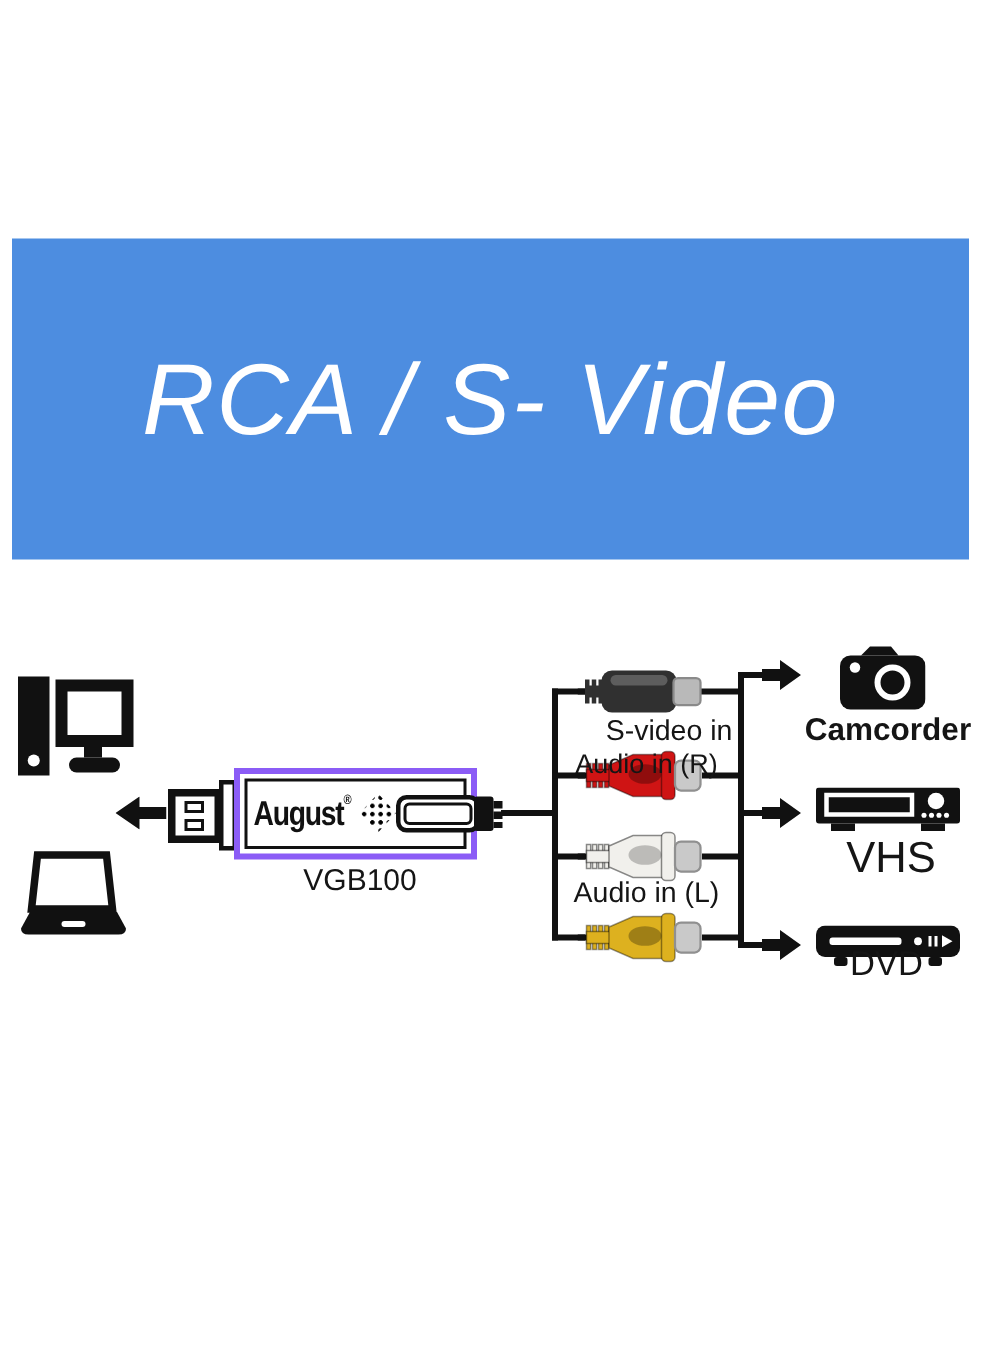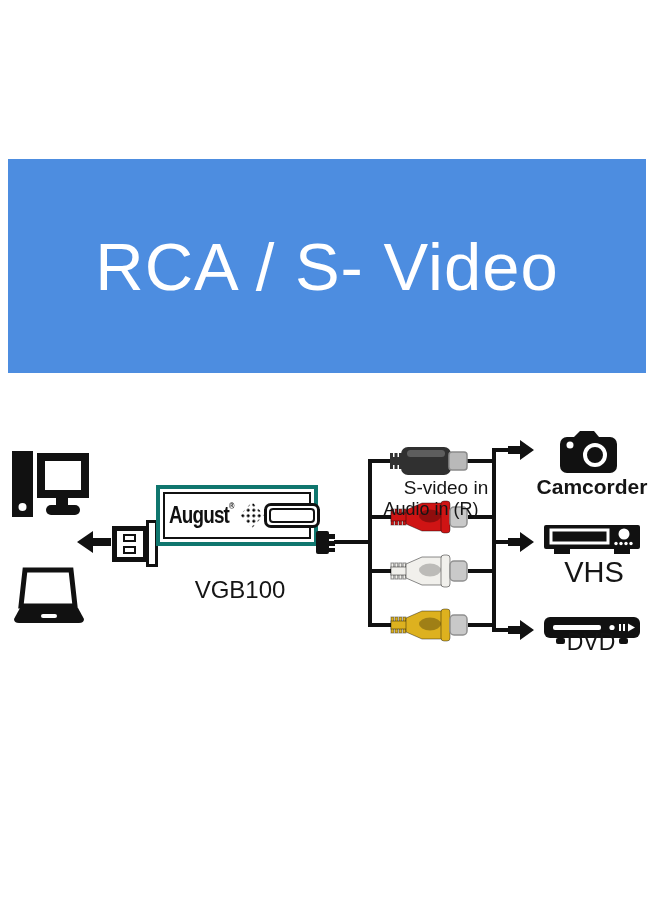--- a/index.html
+++ b/index.html
@@ -2,37 +2,37 @@
 <html><head>
 <meta charset="utf-8">
 <style>
   html,body{margin:0;padding:0;background:#fff;}
   #canvas{position:relative;width:660px;height:900px;background:#ffffff;overflow:hidden;
           font-family:"Liberation Sans", sans-serif;color:#111;}
 
   
   .banner{position:absolute;left:8px;top:159px;width:638px;height:214px;
           background:#4d8de0;display:flex;align-items:center;justify-content:center;}
-  .banner-title{color:#ffffff;font-size:67px;font-weight:400;letter-spacing:1px;white-space:nowrap;}
+  .banner-title{color:#ffffff;font-size:67px;font-weight:400;letter-spacing:1px;white-space:nowrap;font-style:italic;}
 
   
   .line{position:absolute;background:#111;}
 
   
   .lbl{position:absolute;text-align:center;color:#151515;white-space:nowrap;}
 
   
   .usb-plug{position:absolute;left:112px;top:526px;width:36px;height:36px;
             border:5px solid #111;background:#fff;box-sizing:border-box;}
   .usb-pin{position:absolute;left:6px;width:13px;height:8px;border:2px solid #111;box-sizing:border-box;background:#fff;}
   .usb-pin.p1{top:3px;} .usb-pin.p2{top:15px;}
   .usb-collar{position:absolute;left:146px;top:520px;width:12px;height:47px;
               border:3px solid #111;background:#fff;box-sizing:border-box;}
-  .adapter-body{position:absolute;left:156px;top:485px;width:162px;height:61px;
-                border:4px solid #0f766e;background:#fff;box-sizing:border-box;}
+  .adapter-body{position:absolute;left:156px;top:512px;width:162px;height:61px;
+                border:4px solid #8b5cf6;background:#fff;box-sizing:border-box;}
   .adapter-inner{position:absolute;inset:3px;border:2px solid #111;}
   .brand{position:absolute;left:9px;top:50%;transform:translateY(-54%) scaleX(0.82);
          transform-origin:left center;font-weight:700;font-size:23px;letter-spacing:-1px;white-space:nowrap;}
   .brand sup{font-size:9px;vertical-align:14px;letter-spacing:0;}
   .grill{position:absolute;left:80px;top:13px;width:24px;height:26px;
          background-image:radial-gradient(circle,#000 1.3px,transparent 1.6px);
          background-size:5.5px 5.5px;clip-path:polygon(50% 0,100% 50%,50% 100%,0 50%);}
   .socket{position:absolute;left:104px;top:14px;width:56px;height:25px;border:3px solid #111;
           border-radius:7px;background:#fff;box-sizing:border-box;}
   .socket-inner{position:absolute;inset:2px;border:2px solid #111;border-radius:4px;}
@@ -73,21 +73,21 @@
   <div class="usb-collar"></div>
 
   <div class="adapter-body">
     <div class="adapter-inner"></div>
     <div class="brand"><span>August</span><sup>®</sup></div>
     <div class="grill"></div>
     <div class="socket">
       <div class="socket-inner"></div>
     </div>
   </div>
-  <div class="lbl" style="left:180px;top:576px;width:120px;font-size:24px;text-align:center;">VGB100</div>
+  <div class="lbl" style="left:180px;top:576px;width:120px;font-size:20px;text-align:center;">VGB100</div>
 
   <svg class="icon" style="left:316px;top:529px;" width="20" height="27" viewBox="0 0 20 27">
     <rect x="0" y="2" width="13" height="23" rx="2" fill="#111"></rect>
     <rect x="13" y="5" width="6" height="5" fill="#111"></rect>
     <rect x="13" y="12" width="6" height="5" fill="#111"></rect>
     <rect x="13" y="19" width="6" height="4" fill="#111"></rect>
   </svg>
 
   <div class="line" style="left:334px;top:540px;width:35px;height:4px;"></div>
   <div class="line" style="left:368px;top:459px;width:4px;height:168px;"></div>
@@ -153,20 +153,21 @@
         <rect x="10" y="9" width="2.8" height="16"></rect>
       <rect x="14" y="9" width="2.8" height="16"></rect>
         <rect x="18" y="9" width="2.8" height="16"></rect>
       <rect x="6" y="13" width="16" height="8"></rect>
       <polygon points="21,10 37,3 58,3 58,31 37,31 21,24"></polygon>
       <rect x="56" y="1" width="9" height="32" rx="3"></rect>
     </g>
     <ellipse cx="45" cy="16" rx="11" ry="6.5" fill="rgba(0,0,0,0.22)"></ellipse>
     <rect x="65" y="7" width="17" height="20" rx="4" fill="#c9c9c9" stroke="#909090" stroke-width="1.5"></rect>
   </svg>
+  <div class="lbl" style="left:371px;top:585px;width:120px;font-size:19px;">Audio in (L)</div>
 
   <svg class="icon" style="left:385px;top:608px;" width="86" height="34" viewBox="0 0 86 34">
     <rect x="0" y="15" width="7" height="4" fill="#111"></rect>
     <g stroke="rgba(0,0,0,0.4)" stroke-width="1" fill="#ddb11f">
       <rect x="6" y="9" width="2.8" height="16"></rect>
         <rect x="10" y="9" width="2.8" height="16"></rect>
       <rect x="14" y="9" width="2.8" height="16"></rect>
         <rect x="18" y="9" width="2.8" height="16"></rect>
       <rect x="6" y="13" width="16" height="8"></rect>
       <polygon points="21,10 37,3 58,3 58,31 37,31 21,24"></polygon>

